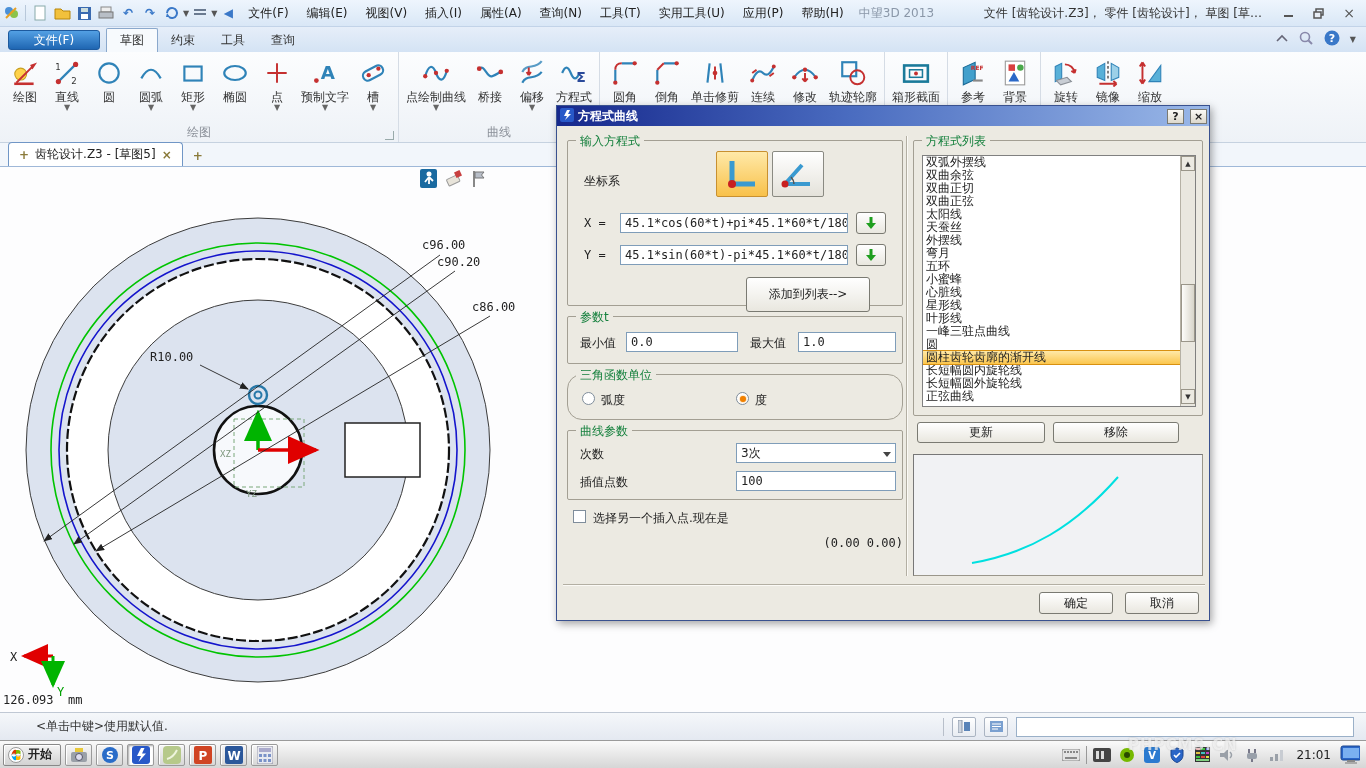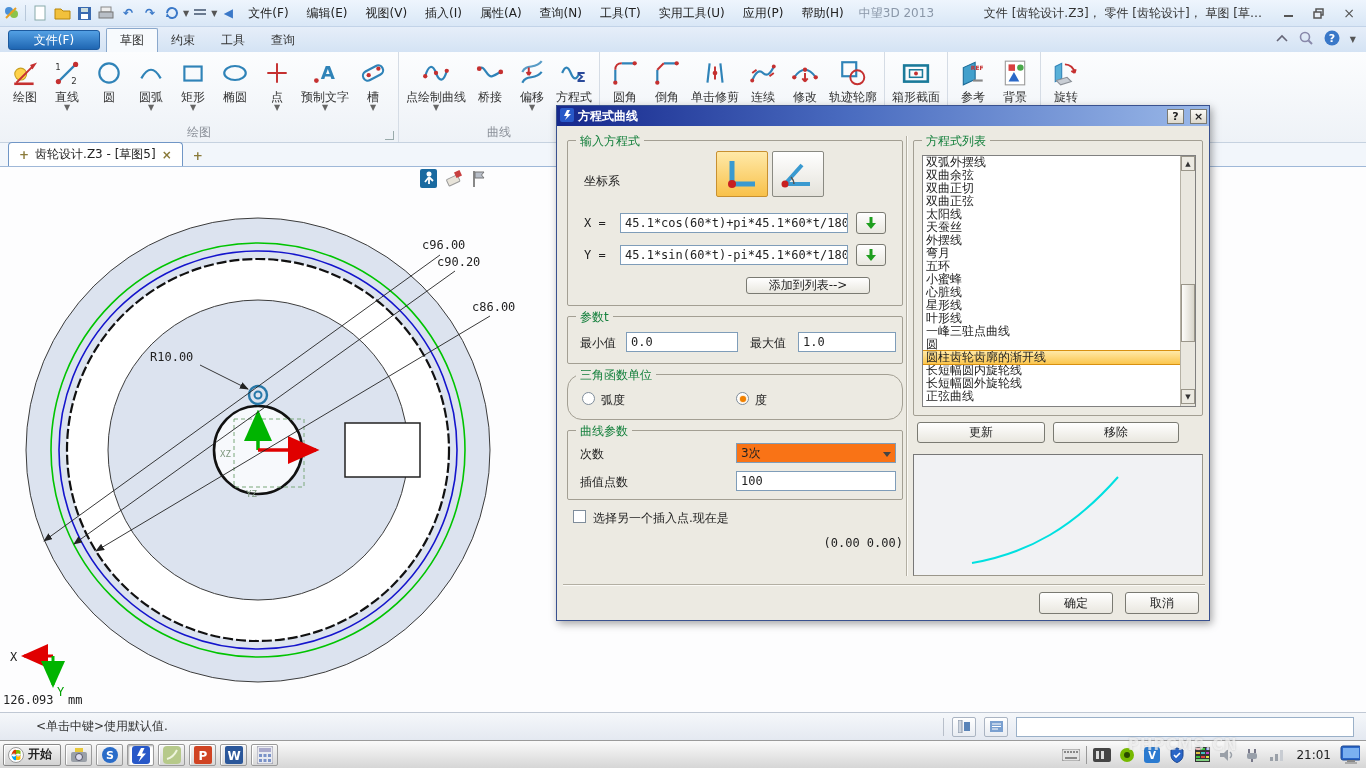--- a/index.html
+++ b/index.html
@@ -61,21 +61,21 @@
   .dinput{position:absolute;height:20px;border:1px solid #7f9db9;background:#fff;padding:1px 4px;
     font-family:"DejaVu Sans Mono","Liberation Mono",monospace;font-size:12px;line-height:16px;white-space:nowrap;overflow:hidden;}
   .xpbtn{position:absolute;background:linear-gradient(#ffffff,#e9e7df);border:1px solid #7a7a72;border-radius:3px;
     text-align:center;color:#222;display:flex;align-items:center;justify-content:center;}
   .coordbtn{position:absolute;width:52px;height:46px;border:1px solid #8a8a82;border-radius:2px;background:linear-gradient(#ffffff,#e4e2da);
     display:flex;align-items:center;justify-content:center;}
   .coordbtn.sel{background:linear-gradient(#ffe9a8,#f8c14a);border:1px solid #c89030;}
   .radio{position:absolute;width:13px;height:13px;border:1px solid #7f8d9b;border-radius:50%;background:#fff;}
   .radio.sel::after{content:"";position:absolute;left:2.5px;top:2.5px;width:6px;height:6px;border-radius:50%;background:#f08000;box-shadow:0 0 2px #f8a030;}
   .checkbox{position:absolute;width:13px;height:13px;border:1px solid #7f8d9b;background:#fff;}
-  .dselect{position:absolute;height:20px;border:1px solid #7f9db9;background:#f97316;padding:1px 4px;line-height:16px;}
+  .dselect{position:absolute;height:20px;border:1px solid #7f9db9;background:#ffffff;padding:1px 4px;line-height:16px;}
   .selarrow{position:absolute;right:4px;top:8px;width:0;height:0;border-left:4px solid transparent;border-right:4px solid transparent;border-top:5px solid #444;}
   #listbox{position:absolute;background:#fff;border:1px solid #808080;overflow:hidden;}
   .litem{height:13px;line-height:13px;font-size:12px;padding-left:3px;white-space:nowrap;}
   .litem.selected{background:linear-gradient(#ffe9a8,#fbc64e);outline:1px solid #d89010;}
   #lscroll{position:absolute;width:15px;background:#e9e7df;border-left:1px solid #b5b1a5;}
   .sbtn{position:absolute;left:0;width:14px;height:15px;background:#eceae2;border:1px solid #9a968a;
     display:flex;align-items:center;justify-content:center;font-size:7px;color:#333;}
   #sthumb{position:absolute;left:0;width:14px;background:linear-gradient(90deg,#fdfdfb,#d8d5ca);border:1px solid #9a968a;}
   #preview{position:absolute;background:#f1f2f4;border:1px solid #9a968a;border-top-color:#777;border-left-color:#777;}
   #dlg-div-v{position:absolute;width:2px;border-left:1px solid #b3afa3;border-right:1px solid #fbfaf6;}
@@ -440,21 +440,21 @@
             <rect x="4" y="2" width="18" height="22" fill="#fff" stroke="#999"></rect>
             <rect x="7" y="5" width="6" height="6" fill="#d84040"></rect>
             <circle cx="18" cy="8" r="3" fill="#4aa84a"></circle>
             <polygon points="7,21 12,12 17,21" fill="#2a68c8"></polygon>
           </svg>
         </span>
       <span class="rlabel">背景</span>
     </div>
   </div>
 
-  <div class="rgroup" style="padding-bottom:16px;flex-direction:column;">
+  <div class="rgroup" style="padding-bottom:16px;">
     <div class="ritem">
       <span class="ricon">
           <svg class="ic" viewBox="0 0 26 26">
             <polygon class="fillb" points="3,7 9,4 9,18 3,21"></polygon>
             <polygon points="4,20 14,17 18,21 8,24" fill="#c8cdd4" stroke="#8a8f96"></polygon>
             <path class="rl" d="M12 5 A 9 9 0 0 1 21 13 M21 13 l-3 -2 M21 13 l1 -3.5"></path>
           </svg>
         </span>
       <span class="rlabel">旋转</span>
     </div>
@@ -590,21 +590,21 @@
         </svg>
     </div>
     <span class="dlbl mono" style="left:16px;top:107px;">Y =</span>
     <div class="dinput" style="left:52px;top:104px;width:228px;">45.1*sin(60*t)-pi*45.1*60*t/180*cos(60</div>
     <div class="xpbtn" style="left:288px;top:103px;width:30px;height:22px;">
       <svg width="12" height="14">
           <path d="M6 1 V8" stroke="#1e9e1e" stroke-width="3"></path>
           <path d="M1 7 H11 L6 13 z" fill="#1e9e1e"></path>
         </svg>
     </div>
-    <div class="xpbtn" style="left:178px;top:136px;width:124px;height:17px;">添加到列表--&gt;</div>
+    <div class="xpbtn" style="left:178px;top:136px;width:124px;height:35px;">添加到列表--&gt;</div>
   </div>
 
   <div class="gbox" style="left:10px;top:210px;width:336px;height:48px;">
     <span class="gleg">参数t</span>
     <span class="dlbl" style="left:12px;top:18px;">最小值</span>
     <div class="dinput" style="left:58px;top:15px;width:112px;">0.0</div>
     <span class="dlbl" style="left:182px;top:18px;text-align:center;">最大值</span>
     <div class="dinput" style="left:230px;top:15px;width:98px;">1.0</div>
   </div>
 

